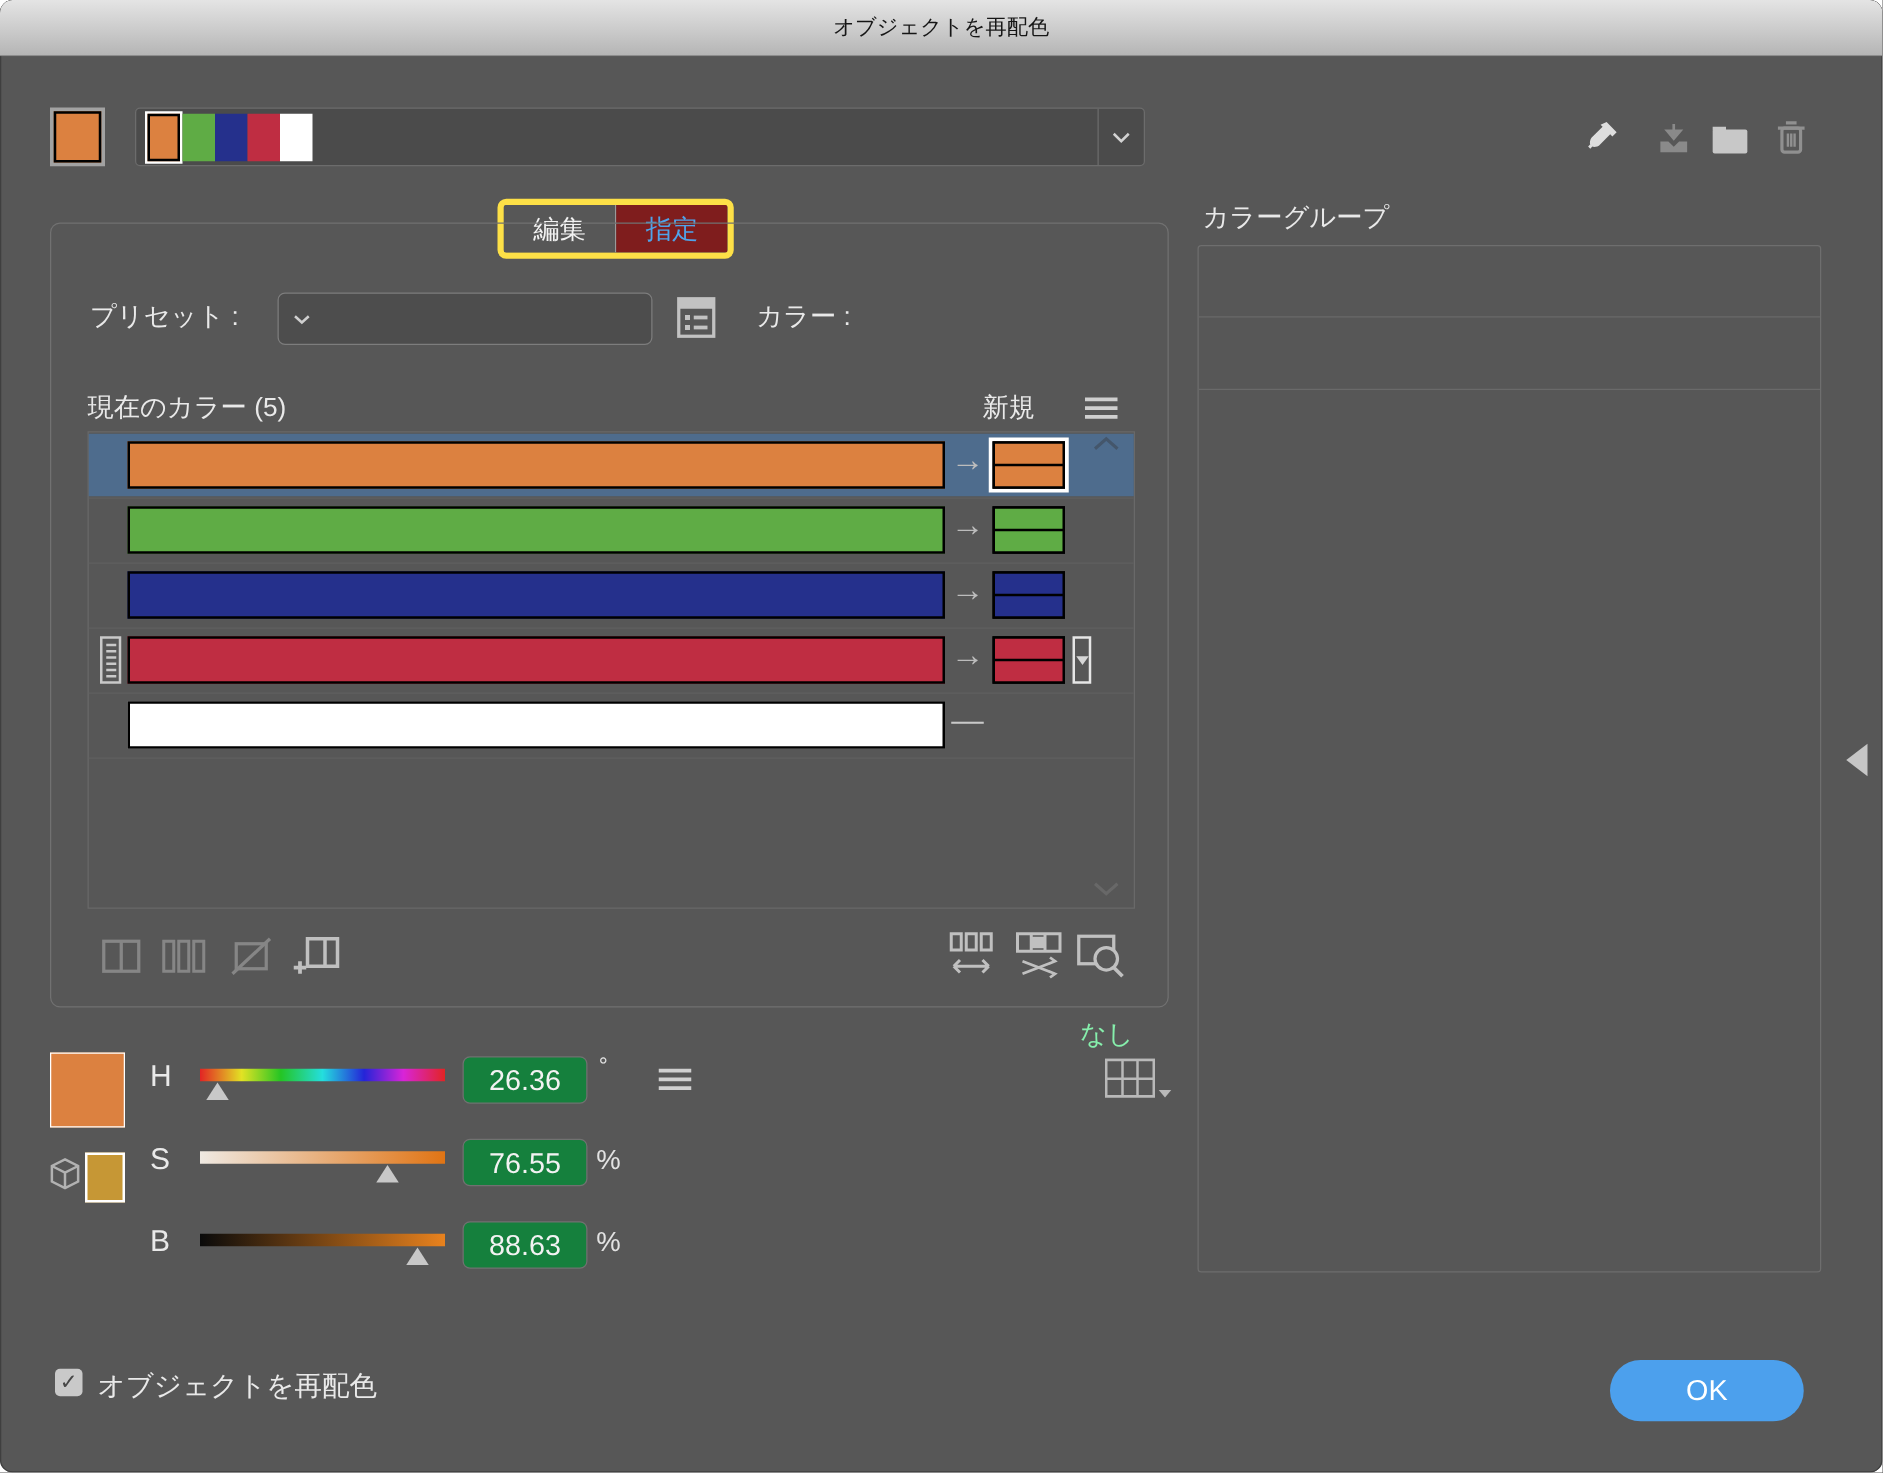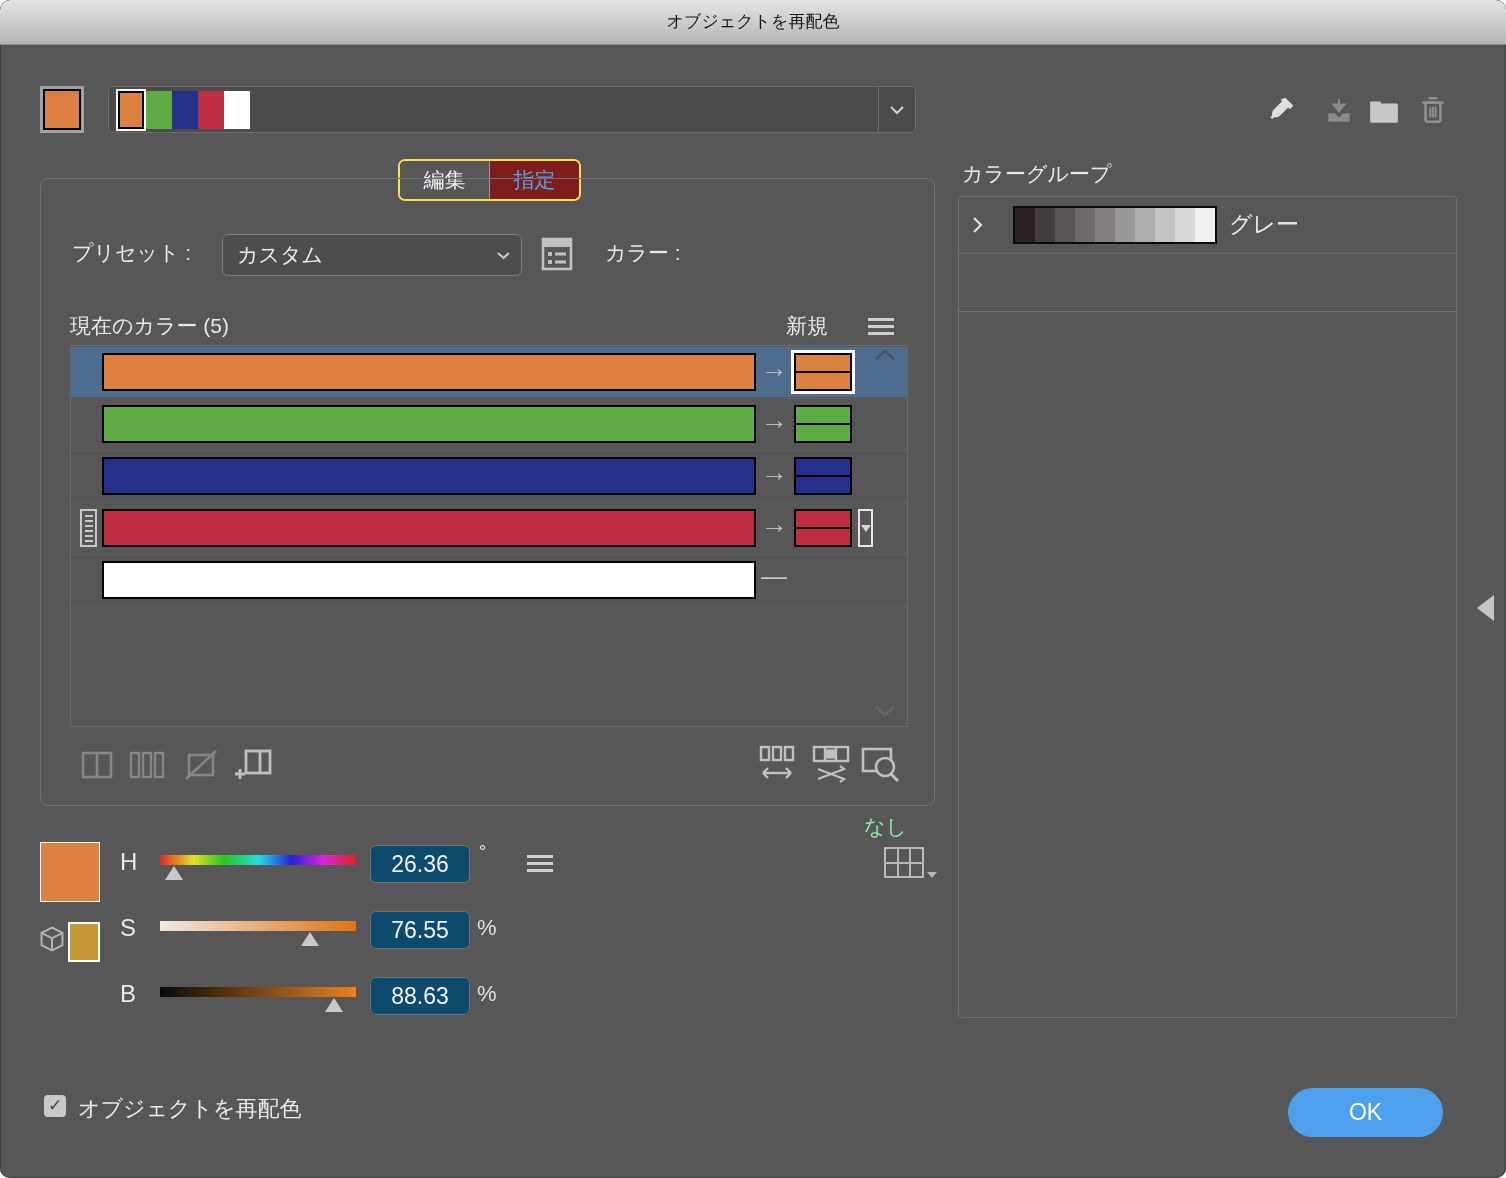--- a/index.html
+++ b/index.html
@@ -29,21 +29,21 @@
   .swatchBar{position:absolute;left:108px;top:86px;width:808px;height:47px;background:#4b4b4b;
              border:1px solid #6c6c6c;border-radius:4px;box-sizing:border-box;
              display:flex;align-items:center;padding-left:7px;}
   .tsw{width:26px;height:38px;}
   .tsw.sel{box-sizing:border-box;border:2px solid #000;box-shadow:0 0 0 2px #fff;margin:0 2px;}
   .swatchBar .chevzone{position:absolute;right:0;top:0;height:100%;width:36px;
              border-left:1px solid #6c6c6c;display:flex;align-items:center;justify-content:center;}
   .iconbtn{position:absolute;display:flex;align-items:center;justify-content:center;}
   
   .tabs{position:absolute;left:398px;top:159px;height:38px;display:flex;
-        border:2px solid #fde047;border-radius:7px;overflow:hidden;}
+        border:5px solid #fde047;border-radius:7px;overflow:hidden;}
   .tab{width:89px;display:flex;align-items:center;justify-content:center;font-size:21px;}
   .tab.edit{background:#575757;color:#f2f2f2;border-right:1px solid #9a9a9a;}
   .tab.assign{background:#7f1d1d;color:#4fa3e9;}
   
   .panel{position:absolute;left:40px;top:178px;width:895px;height:628px;
          border:1px solid #717171;border-radius:8px;box-sizing:border-box;}
   .listbox{position:absolute;left:70px;top:345px;width:838px;height:382px;
            border:1px solid #696969;box-sizing:border-box;}
   .crow{position:absolute;left:71px;width:836px;height:50px;}
   .crow.selected{background:#4e6c8d;}
@@ -62,21 +62,21 @@
   .draghandle i{display:block;width:8px;height:2px;background:#c9c9c9;}
   .rowdrop{position:absolute;left:787px;top:6px;width:15px;height:38px;border:2px solid #e6e6e6;
          box-sizing:border-box;display:flex;align-items:center;justify-content:center;}
   .tri-down{width:0;height:0;border-left:5px solid transparent;border-right:5px solid transparent;
          border-top:7px solid #d6d6d6;}
   .scrollchev{position:absolute;left:874px;}
   
   .track{position:absolute;width:196px;height:10px;}
   .thumb{position:absolute;top:11px;width:0;height:0;border-left:9px solid transparent;
          border-right:9px solid transparent;border-bottom:14px solid #c8c8c8;}
-  input.val{position:absolute;width:100px;height:38px;background:#0c4a6e;border:1px solid #717171;
+  input.val{position:absolute;width:100px;height:38px;background:#15803d;border:1px solid #717171;
          border-radius:6px;color:#f2f2f2;font-size:23px;text-align:center;font-family:inherit;
          box-sizing:border-box;outline:none;}
   .unit{position:absolute;color:#e2e2e2;font-size:22px;}
   .menuicon{display:flex;flex-direction:column;gap:4px;}
   .menuicon i{display:block;width:26px;height:3px;background:#cfcfcf;}
   
   .gridbtn{position:absolute;left:884px;top:847px;width:40px;height:31px;
          border:2px solid #b9b9b9;box-sizing:border-box;
          display:grid;grid-template-columns:1fr 1fr 1fr;grid-template-rows:1fr 1fr;gap:2px;
          background:#b9b9b9;}
@@ -155,21 +155,20 @@
 
   <div class="tabs">
     <div class="tab edit">編集</div>
     <div class="tab assign">指定</div>
   </div>
 
   <div class="panel"></div>
 
   <div class="lbl" style="left:72px;top:239px;">プリセット :</div>
   <div class="dd" style="left:222px;top:234px;width:298px;height:40px;">
-    <span class="txt">カスタム</span>
     <span class="chev">
       <svg width="15" height="9" viewBox="0 0 15 9">
           <polyline points="2,2 7.5,7 13,2" fill="none" stroke="#cfcfcf" stroke-width="2"></polyline>
         </svg>
     </span>
   </div>
   <div class="iconbtn" style="left:538px;top:235px;width:38px;height:38px;">
     <svg width="32" height="34" viewBox="0 0 32 34">
       <rect x="2" y="2" width="28" height="30" fill="none" stroke="#c2c2c2" stroke-width="2.6"></rect>
       <rect x="2" y="2" width="28" height="8" fill="#c2c2c2"></rect>
@@ -350,40 +349,20 @@
   <div class="lbl" style="left:120px;top:980px;font-size:24px;">B</div>
   <div class="track" style="left:160px;top:987px;background:linear-gradient(to right,#0a0a0a,#e8821e);">
     <span class="thumb" style="left: calc(88.63% - 9px);"></span>
   </div>
   <input class="val" style="left: 370px; top: 977px;" value="88.63">
   <div class="unit" style="left:477px;top:981px;">%</div>
 
   <div class="lbl" style="left:962px;top:160px;">カラーグループ</div>
   <div class="groupbox"></div>
 
-  <div class="grow" style="top:196px;">
-    <span style="margin-left:13px;">
-      <svg width="11" height="18" viewBox="0 0 11 18">
-          <polyline points="2,2 9,9 2,16" fill="none" stroke="#e2e2e2" stroke-width="2.2"></polyline>
-        </svg>
-    </span>
-    <span class="strip" style="margin-left:30px;width:200px;">
-        <span style="background: rgb(43, 35, 35); flex: 1 1 0%;"></span>
-        <span style="background: rgb(69, 62, 62); flex: 1 1 0%;"></span>
-        <span style="background: rgb(90, 84, 84); flex: 1 1 0%;"></span>
-        <span style="background: rgb(111, 106, 106); flex: 1 1 0%;"></span>
-        <span style="background: rgb(132, 128, 128); flex: 1 1 0%;"></span>
-        <span style="background: rgb(154, 151, 151); flex: 1 1 0%;"></span>
-        <span style="background: rgb(175, 173, 172); flex: 1 1 0%;"></span>
-        <span style="background: rgb(197, 195, 194); flex: 1 1 0%;"></span>
-        <span style="background: rgb(218, 217, 216); flex: 1 1 0%;"></span>
-        <span style="background: rgb(240, 239, 238); flex: 1 1 0%;"></span>
-      </span>
-    <span class="gname">グレー</span>
-  </div>
   <div class="gsep" style="top:253px;"></div>
 
   <div class="gsep" style="top:311px;"></div>
 
   <div class="collapse-tri"></div>
 
   <div class="checkbox">
     <span>✓</span>
   </div>
   <div class="lbl" style="left:78px;top:1094px;font-size:22px;">オブジェクトを再配色</div>

